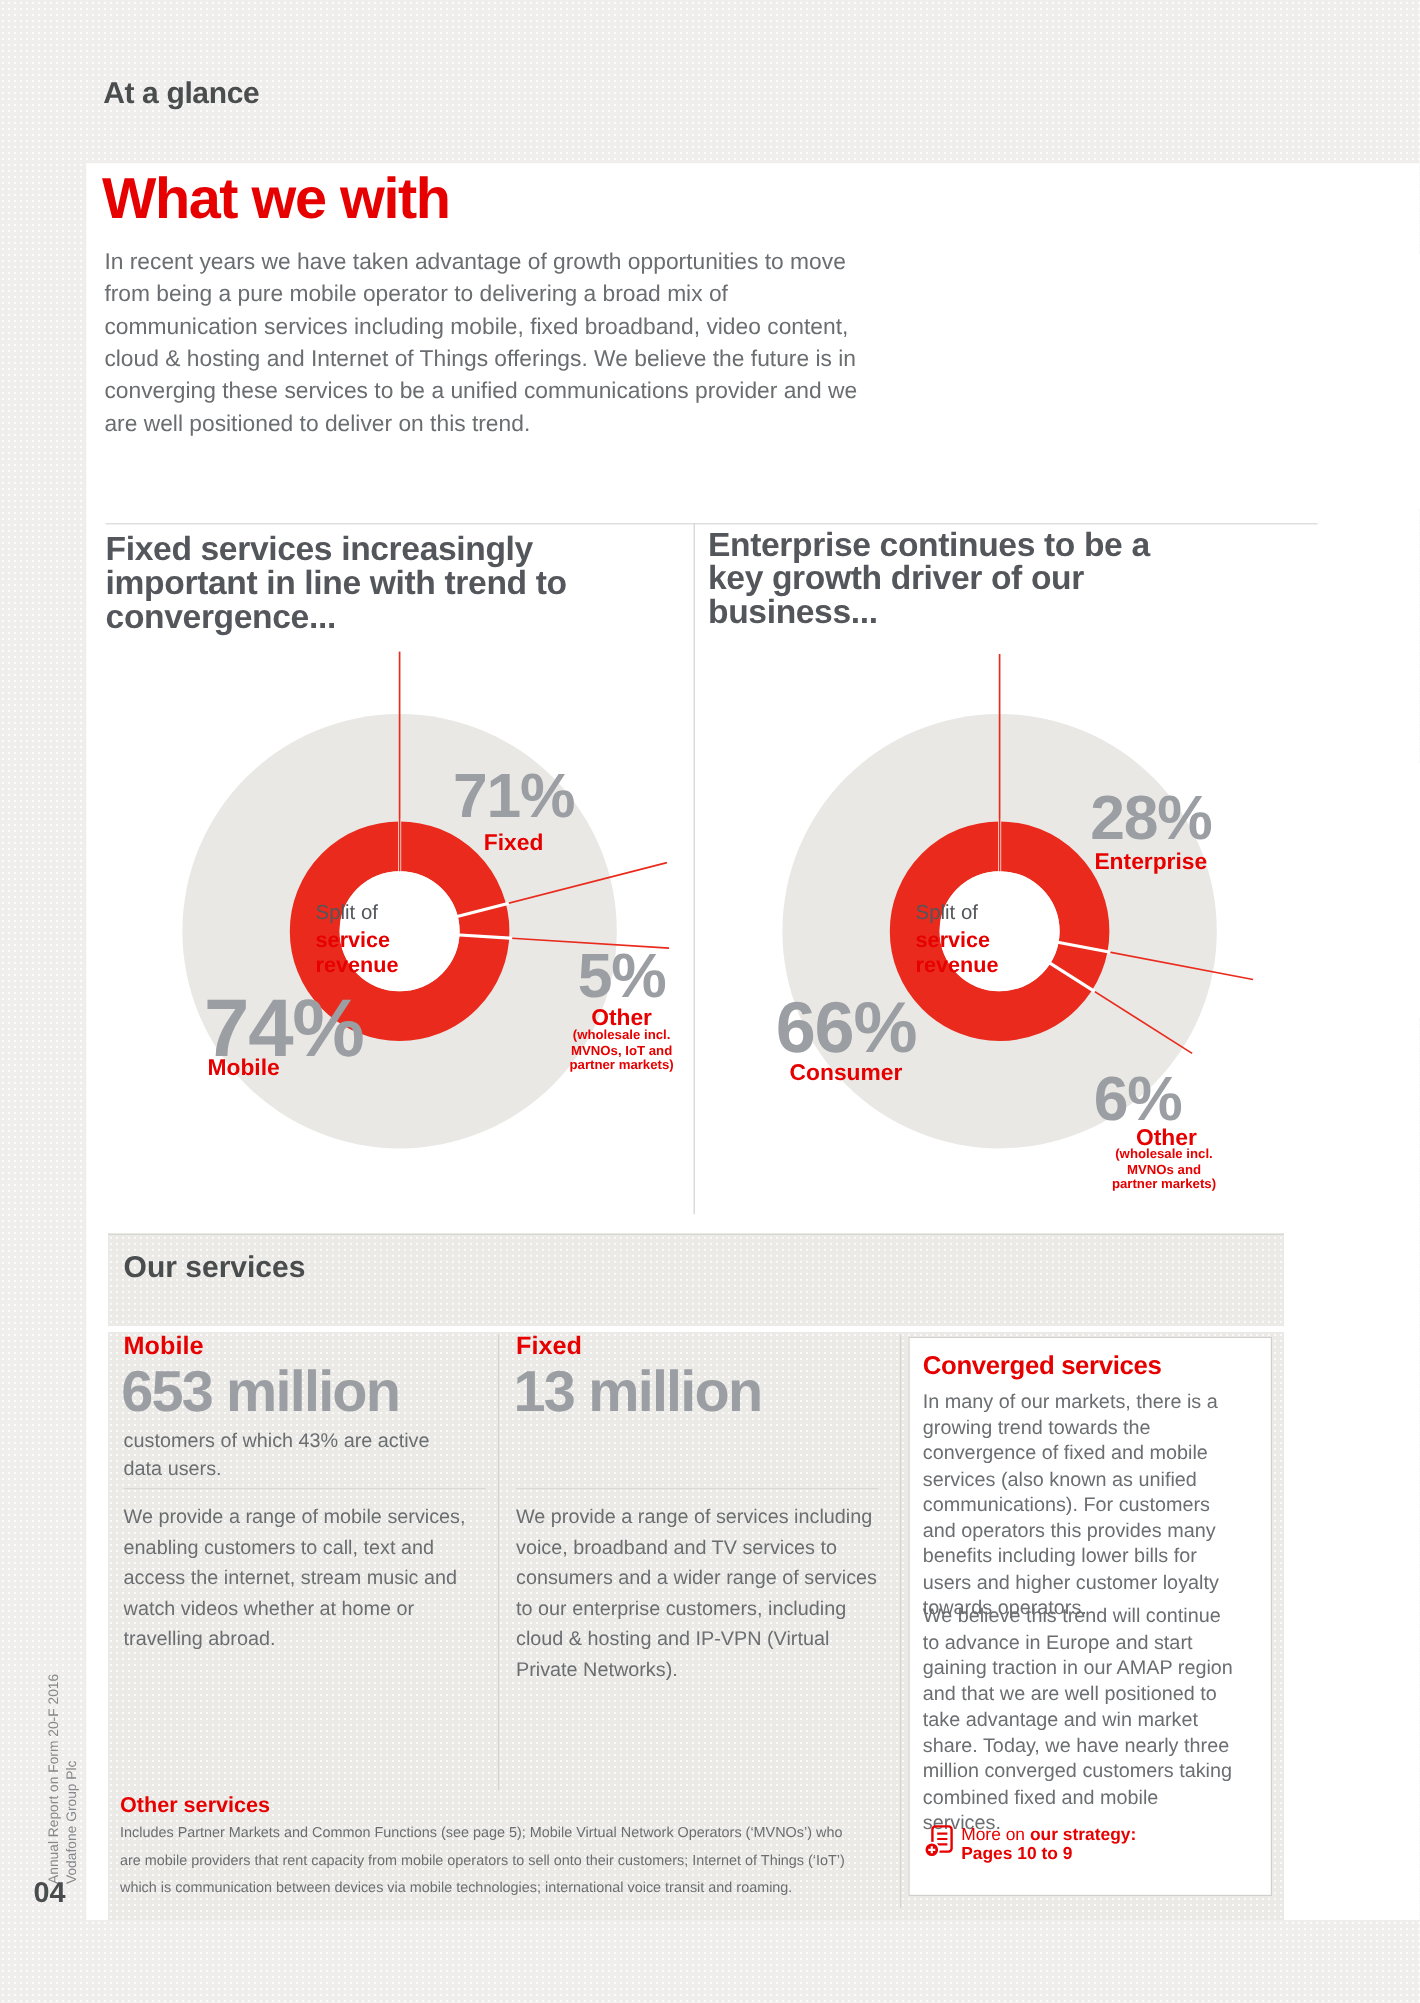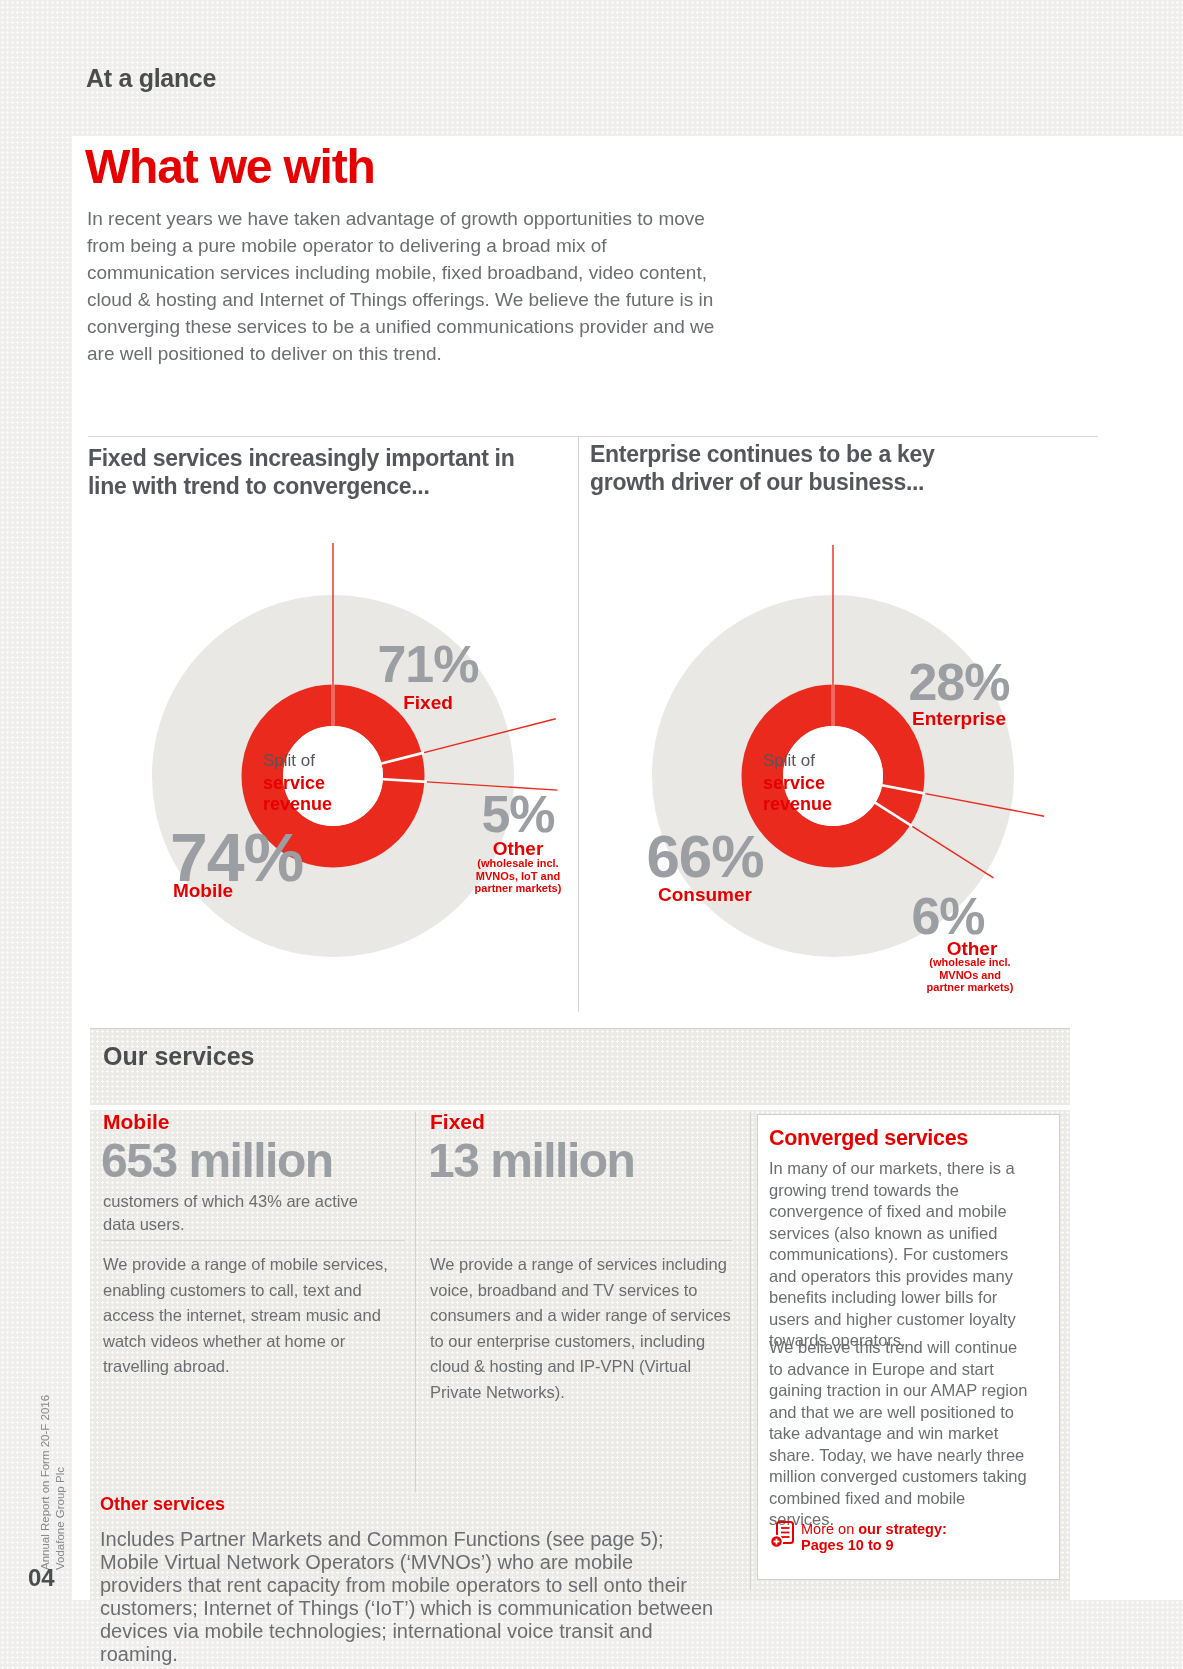--- a/index.html
+++ b/index.html
@@ -13,38 +13,38 @@
   .graybox{background-color:#ebeae7;
     background-image:radial-gradient(rgba(255,255,255,.8) 1px, rgba(255,255,255,0) 1.3px);
     background-size:5px 5px;}
   #charts-svg{left:0;top:0;z-index:2;pointer-events:none;}
   .t{z-index:3;}
   .kicker{font-size:25px;font-weight:bold;color:#4a4d4e;letter-spacing:-.3px;}
   .pagetitle{font-size:48px;font-weight:bold;color:#e60000;letter-spacing:-1.2px;}
   .intro{font-size:19px;line-height:27px;color:#6b6e70;}
   .rule{background:#d9d8d5;z-index:2;}
   .vline{background:#d4d3d0;z-index:2;}
-  .charttitle{font-size:23px;line-height:28px;font-weight:bold;color:#53565a;letter-spacing:-.3px;}
+  .charttitle{font-size:28px;line-height:28px;font-weight:bold;color:#53565a;letter-spacing:-.3px;}
   .pct{font-weight:bold;color:#9b9ea2;text-align:center;letter-spacing:-1px;}
   .slicelbl{font-size:19px;font-weight:bold;color:#e60000;text-align:center;}
   .slicenote{font-size:11px;line-height:12.5px;font-weight:bold;color:#e60000;text-align:center;white-space:pre-line;}
   .centerlbl{text-align:left;}
   .centerlbl .c1{font-size:17px;color:#53565a;display:block;}
   .centerlbl .c2{font-size:18px;line-height:21px;font-weight:bold;color:#e60000;white-space:pre-line;display:block;margin-top:2px;}
   .sectiontitle{font-size:25px;font-weight:bold;color:#4a4d4e;}
   .colhead{font-size:21px;font-weight:bold;color:#e60000;}
   .stat{font-size:48px;font-weight:bold;color:#9b9ea2;letter-spacing:-1.5px;}
   .caption{font-size:16.5px;line-height:22.5px;color:#6b6e70;}
   .colbody{font-size:16.5px;line-height:25.5px;color:#6b6e70;}
   .boxhead{font-size:21.5px;font-weight:bold;color:#e60000;letter-spacing:-.3px;}
   .boxpara{font-size:16.5px;line-height:21.5px;color:#6b6e70;}
   .redlink{font-size:14.5px;line-height:16px;color:#e60000;}
   .redlink b{font-weight:bold;}
   .otherhead{font-size:18px;font-weight:bold;color:#e60000;}
-  .otherbody{font-size:20px;line-height:23px;color:#6b6e70;margin-top:12px;}
+  .otherbody{font-size:12px;line-height:23px;color:#6b6e70;}
   .sidebar{font-size:11.5px;line-height:15px;color:#85878a;transform:rotate(-90deg);transform-origin:0 0;white-space:nowrap;}
   .pagenum{font-size:24px;font-weight:bold;color:#4a4d4e;}
   #converged-box{background:#ffffff;border:1px solid #d0cfcc;z-index:2;}
 </style>
 </head>
 <body>
 
 <div id="page">
 
   <div class="abs" id="card"></div>

